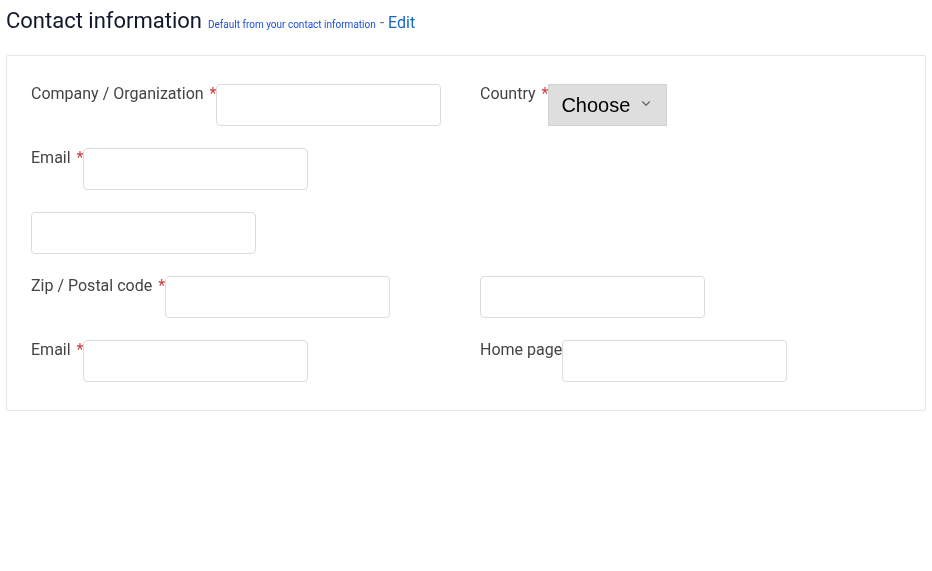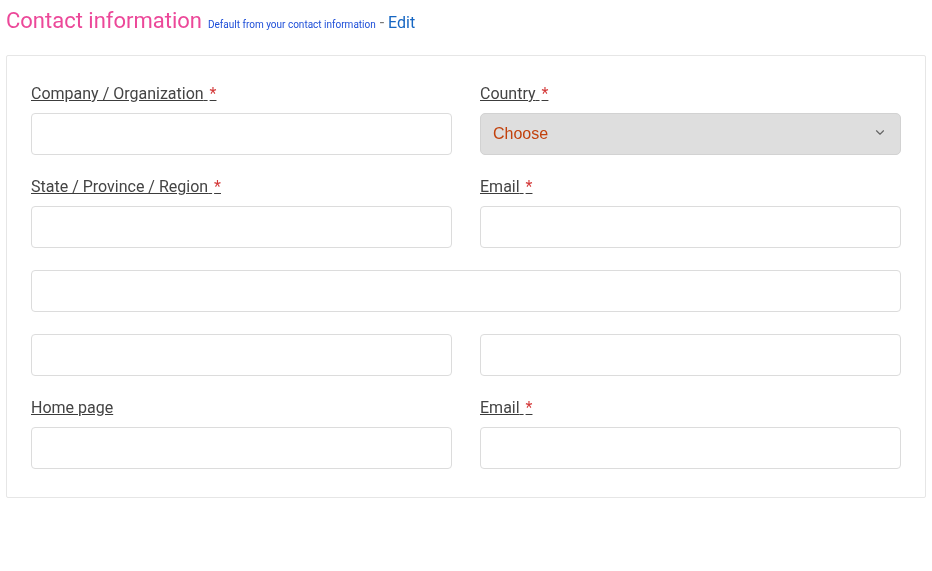--- a/index.html
+++ b/index.html
@@ -10,21 +10,21 @@
       width: 932px;
       height: 571px;
       overflow: hidden;
     }
     .header {
       padding: 8px 6px 22px 6px;
     }
     .header-title {
       font-size: 22px;
       font-weight: 400;
-      color: #ec4899;
+      color: #0f172a;
       display: inline;
     }
     .header-sub {
       font-size: 10px;
       color: #1d4ed8;
       display: inline;
       margin-left: 2px;
     }
     .header-sep {
       font-size: 16px;
@@ -47,22 +47,20 @@
     .row {
       display: flex;
       gap: 28px;
       margin-bottom: 22px;
     }
     .row:last-child { margin-bottom: 0; }
 
     .field {
       flex: 1 1 0;
       display: flex;
-      flex-direction: column;
-      text-decoration: underline;
     }
 
     .label {
       font-size: 16px;
       color: #444;
       margin-bottom: 10px;
     }
     .req {
       color: #d43a3a;
       margin-left: 2px;
@@ -82,24 +80,24 @@
     .select-wrap {
       position: relative;
       height: 42px;
     }
     .select-btn {
       width: 100%;
       height: 100%;
       text-align: left;
       background: #dedede;
       border: 1px solid #d2d2d2;
-      border-radius: 5px;
+      border-radius: 0;
       padding: 8px 36px 8px 12px;
-      font-size: 16px;
-      color: #c2410c;
+      font-size: 20px;
+      color: #000000;
       cursor: pointer;
     }
     .chevron {
       position: absolute;
       right: 14px;
       top: 50%;
       transform: translateY(-50%);
       pointer-events: none;
     }
   </style>
@@ -134,58 +132,55 @@
               <polyline points="6 9 12 15 18 9"></polyline>
             </svg>
         </span>
       </div>
     </div>
   </div>
 
   <div class="row">
     <div class="field">
       <div class="label">
-        <span>State / Province / Region</span>
-        <span class="req">*</span>
-      </div>
-      <input type="text" class="text-input" value="" style="">
-    </div>
-    <div class="field">
-      <div class="label">
         <span>Email</span>
         <span class="req">*</span>
       </div>
       <input type="text" class="text-input" value="" style="">
     </div>
   </div>
 
   <div class="row">
     <div class="field">
       <input type="text" class="text-input" value="" style="">
     </div>
   </div>
 
   <div class="row">
     <div class="field">
+      <div class="label">
+        <span>Zip / Postal code</span>
+        <span class="req">*</span>
+      </div>
       <input type="text" class="text-input" value="" style="">
     </div>
     <div class="field">
       <input type="text" class="text-input" value="" style="">
     </div>
   </div>
 
   <div class="row">
     <div class="field">
       <div class="label">
-        <span>Home page</span>
+        <span>Email</span>
+        <span class="req">*</span>
       </div>
       <input type="text" class="text-input" value="" style="">
     </div>
     <div class="field">
       <div class="label">
-        <span>Email</span>
-        <span class="req">*</span>
+        <span>Home page</span>
       </div>
       <input type="text" class="text-input" value="" style="">
     </div>
   </div>
 
 </div>
 
 </body></html>

